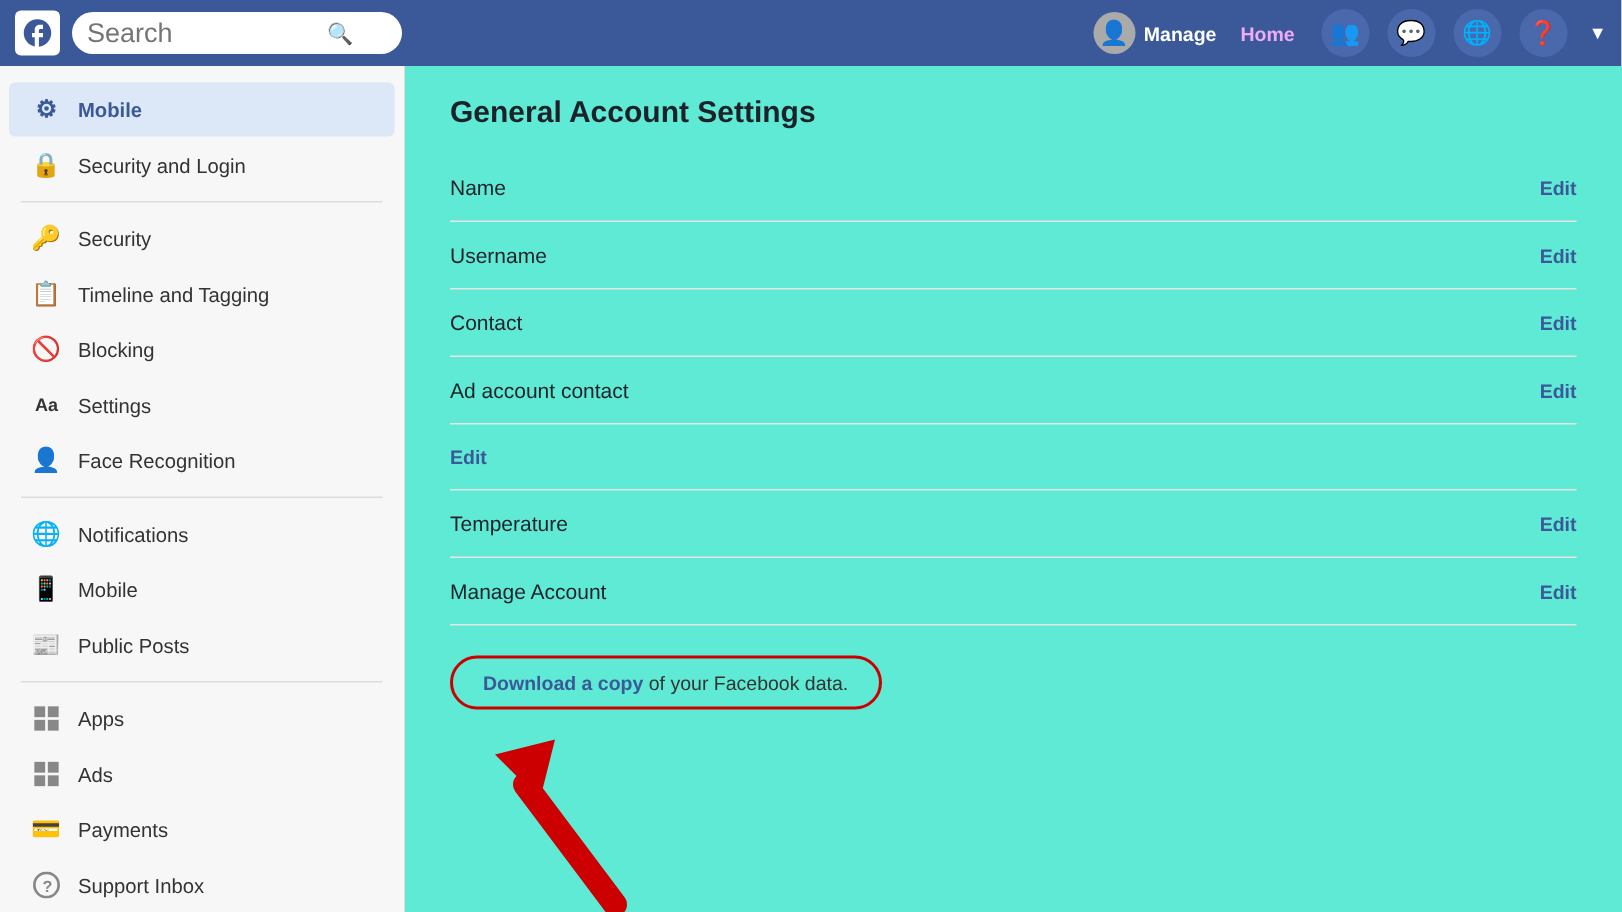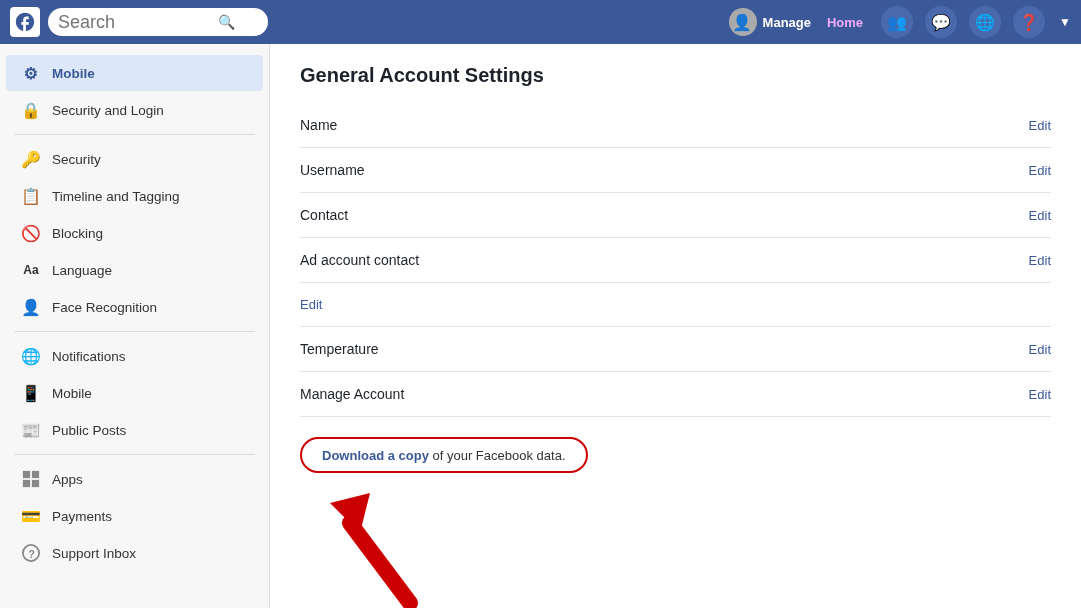--- a/index.html
+++ b/index.html
@@ -105,21 +105,21 @@
       flex-shrink: 0;
     }
     .sidebar-divider {
       height: 1px; background: #ddd;
       margin: 6px 14px;
     }
 
     
     #main {
       flex: 1;
-      background: #ffffff;
+      background: #5eead4;
       overflow-y: auto;
       padding: 20px 30px;
     }
     #page-title {
       font-size: 20px;
       font-weight: bold;
       color: #1d2129;
       margin-bottom: 16px;
     }
     .settings-row {
@@ -129,21 +129,21 @@
     }
     .settings-row-label {
       flex: 1;
       font-size: 14px;
       color: #1d2129;
     }
     .edit-link {
       color: #3b5998;
       font-size: 13px;
       cursor: pointer;
-      font-weight: normal;
+      font-weight: bold;
     }
 
     
     .download-section {
       margin-top: 20px;
       position: relative;
     }
     .download-link-text {
       font-size: 13px;
       color: #333;
@@ -222,21 +222,21 @@
       <div class="sidebar-item">
         <span class="sidebar-icon">📋</span>
         <span>Timeline and Tagging</span>
       </div>
       <div class="sidebar-item">
         <span class="sidebar-icon">🚫</span>
         <span>Blocking</span>
       </div>
       <div class="sidebar-item">
         <span class="sidebar-icon" style="font-size:12px;font-weight:bold;">Aa</span>
-        <span>Language</span>
+        <span>Settings</span>
       </div>
       <div class="sidebar-item">
         <span class="sidebar-icon">👤</span>
         <span>Face Recognition</span>
       </div>
     </div>
 
     <div class="sidebar-divider"></div>
 
     <div class="sidebar-section">
@@ -262,20 +262,31 @@
           <svg width="18" height="18" viewBox="0 0 20 20">
               <rect x="1" y="1" width="8" height="8" fill="#888"></rect>
               <rect x="11" y="1" width="8" height="8" fill="#888"></rect>
               <rect x="1" y="11" width="8" height="8" fill="#888"></rect>
               <rect x="11" y="11" width="8" height="8" fill="#888"></rect>
             </svg>
         </span>
         <span>Apps</span>
       </div>
       <div class="sidebar-item">
+        <span class="sidebar-icon">
+          <svg width="18" height="18" viewBox="0 0 20 20">
+              <rect x="1" y="1" width="8" height="8" fill="#888"></rect>
+              <rect x="11" y="1" width="8" height="8" fill="#888"></rect>
+              <rect x="1" y="11" width="8" height="8" fill="#888"></rect>
+              <rect x="11" y="11" width="8" height="8" fill="#888"></rect>
+            </svg>
+        </span>
+        <span>Ads</span>
+      </div>
+      <div class="sidebar-item">
         <span class="sidebar-icon">💳</span>
         <span>Payments</span>
       </div>
       <div class="sidebar-item">
         <span class="sidebar-icon">
           <svg width="18" height="18" viewBox="0 0 20 20" fill="none">
             <circle cx="10" cy="10" r="9" stroke="#888" stroke-width="2"></circle>
             <text x="7" y="15" fill="#888" font-size="12" font-weight="bold">?</text>
           </svg>
         </span>

